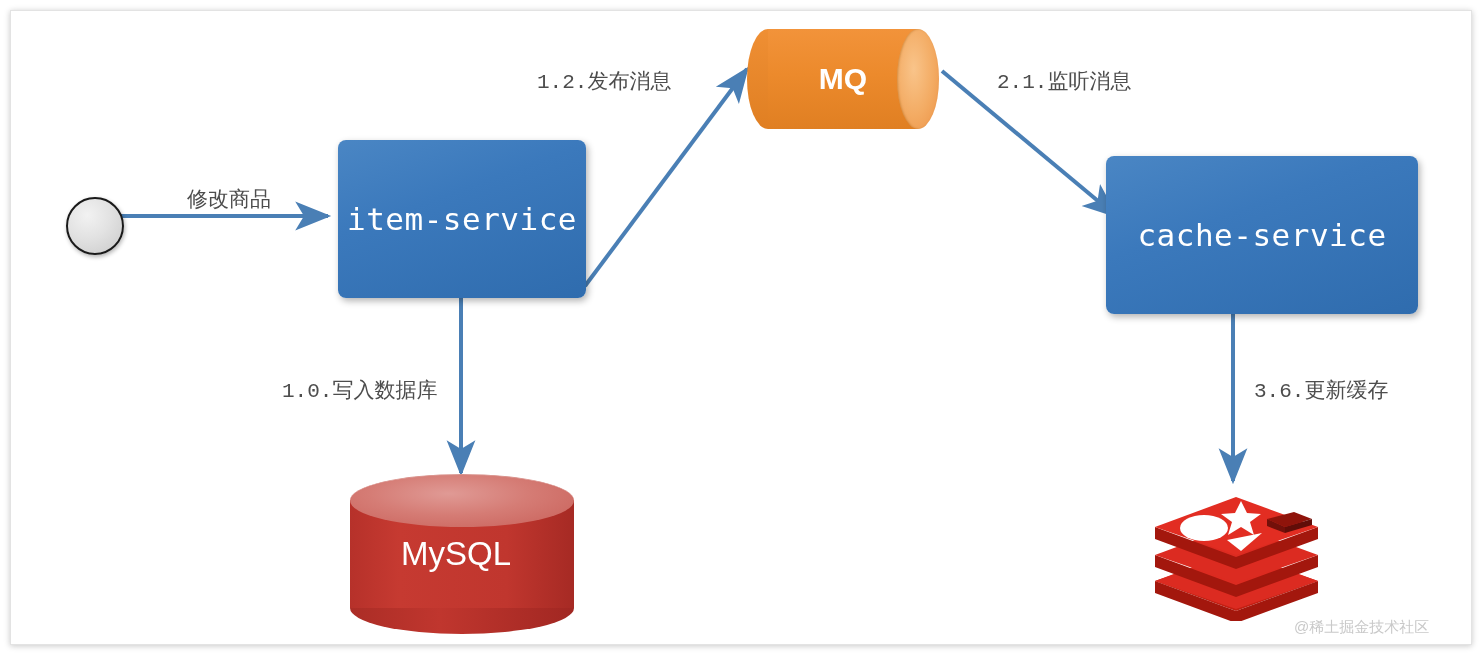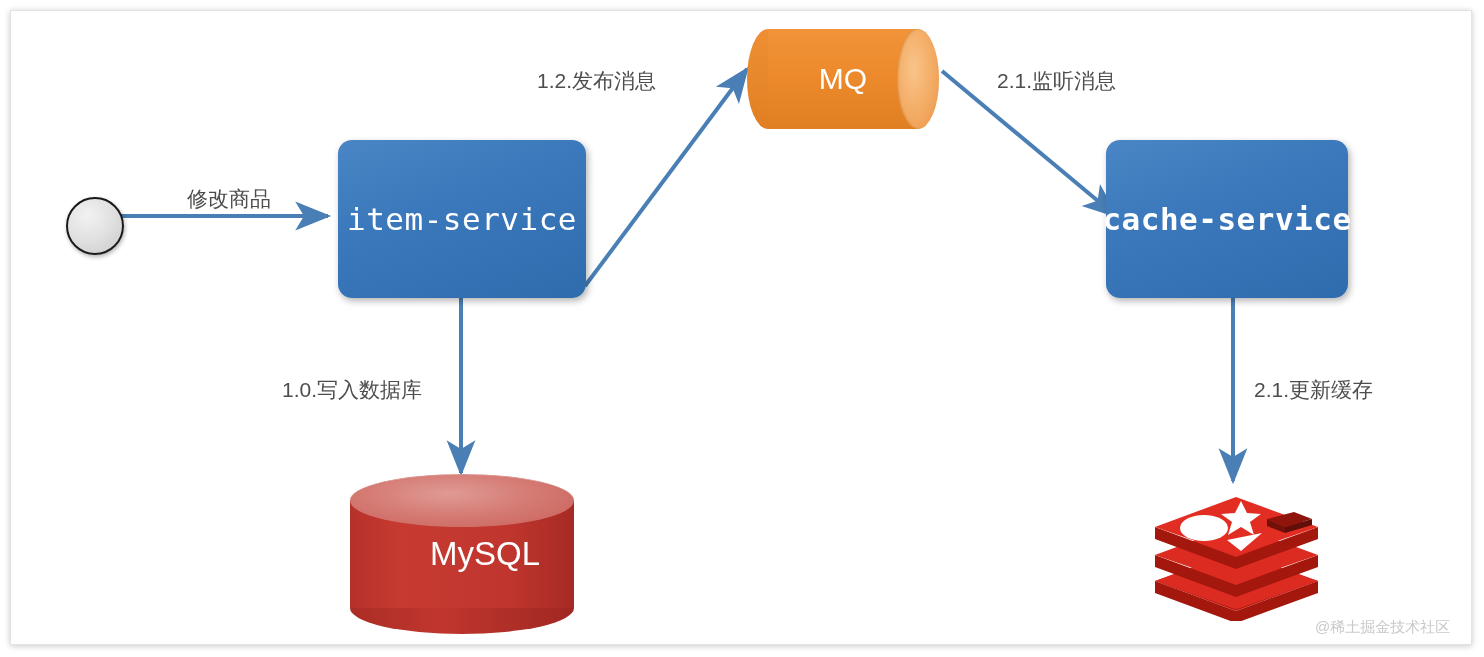--- a/index.html
+++ b/index.html
@@ -41,21 +41,21 @@
 
   .start-circle {
     width: 58px; height: 58px;
     border-radius: 50%;
     background: radial-gradient(circle at 36% 30%, #f2f2f2 0%, #e2e2e2 45%, #c9c9c9 100%);
     border: 2px solid #1a1a1a;
     box-shadow: 1px 2px 4px rgba(0,0,0,0.30);
   }
 
   .svc-box {
-    border-radius: 14px;
+    border-radius: 8px;
     background: linear-gradient(160deg, #4a86c4 0%, #3b79bc 38%, #2f6cae 100%);
     box-shadow: 2px 3px 7px rgba(0,0,0,0.30);
     display: flex;
     align-items: center;
     justify-content: center;
     color: #ffffff;
     font-family: "DejaVu Sans Mono", "Liberation Mono", monospace;
     font-size: 31px;
     letter-spacing: 0.5px;
     white-space: nowrap;
@@ -87,20 +87,21 @@
   }
   .mq-label {
     position: absolute;
     left: 0; top: 0;
     width: 150px; height: 100px;
     display: flex; align-items: center; justify-content: center;
     color: #ffffff;
     font-family: "Liberation Sans", sans-serif;
     font-size: 30px;
     z-index: 4;
+    font-weight: bold;
   }
   .mq-shadow {
     position: absolute;
     left: -16px; top: 4px;
     width: 186px; height: 100px;
     border-radius: 50px;
     box-shadow: 3px 4px 7px rgba(0,0,0,0.26);
     z-index: -1;
   }
 
@@ -137,39 +138,37 @@
   }
   .db-label {
     position: absolute;
     left: 0; top: 26px;
     width: 212px; height: 108px;
     display: flex; align-items: center; justify-content: center;
     color: #ffffff;
     font-family: "Liberation Sans", sans-serif;
     font-size: 33px;
     z-index: 5;
-    margin-left: 29px;
   }
 
   
   .edge-label {
     position: absolute;
     color: #4d4d4d;
-    font-family: Liberation Sans, sans-serif;
+    font-family: Liberation Mono, monospace;
     font-size: 21px;
     white-space: nowrap;
   }
 
   .watermark {
     position: absolute;
     color: #c9c9c9;
     font-family: "Liberation Sans", sans-serif;
     font-size: 15px;
     white-space: nowrap;
-    margin-left: 21px;
   }
 </style>
 </head>
 <body>
 
 <div id="canvas">
 
   <svg class="edges" viewBox="0 0 1462 635" preserveAspectRatio="none">
     <defs>
       <marker id="ah" markerWidth="10" markerHeight="10" refX="8.2" refY="4" orient="auto" markerUnits="strokeWidth">
@@ -191,21 +190,21 @@
 
     <line x1="1222" y1="287" x2="1222" y2="470" stroke="#4a7fb5" stroke-width="4" marker-end="url(#ah)"></line>
   </svg>
 
   <div class="node start-circle" style="left:55px; top:186px;"></div>
 
   <div class="node svc-box" style="left:327px; top:129px; width:248px; height:158px;">
     <span>item-service</span>
   </div>
 
-  <div class="node svc-box" style="left:1095px; top:129px; width:242px; height:158px;font-weight:bold;">
+  <div class="node svc-box" style="left:1095px; top:145px; width:312px; height:158px;">
     <span>cache-service</span>
   </div>
 
   <div class="mq-wrap" style="left:757px; top:18px; width:171px; height:100px;">
     <div class="mq-shadow"></div>
     <div class="mq-leftcap"></div>
     <div class="mq-body"></div>
     <div class="mq-rightcap"></div>
     <div class="mq-label">MQ</div>
   </div>
@@ -250,17 +249,17 @@
   </div>
 
   <div class="edge-label" style="left:176px; top:174px;">修改商品</div>
 
   <div class="edge-label" style="left:526px; top:56px;">1.2.发布消息</div>
 
   <div class="edge-label" style="left:978px; top:56px;margin-left:8px;">2.1.监听消息</div>
 
   <div class="edge-label" style="left:271px; top:365px;">1.0.写入数据库</div>
 
-  <div class="edge-label" style="left:1243px; top:365px;">2.1.更新缓存</div>
+  <div class="edge-label" style="left:1243px; top:365px;">3.6.更新缓存</div>
 
   <div class="watermark" style="left:1283px; top:607px;">@稀土掘金技术社区</div>
 
 </div>
 
 </body></html>

